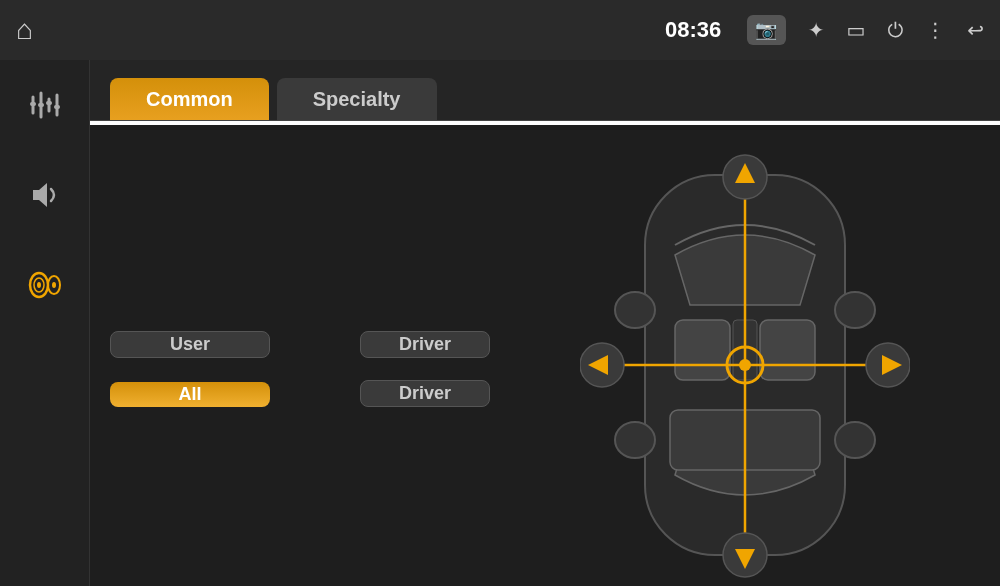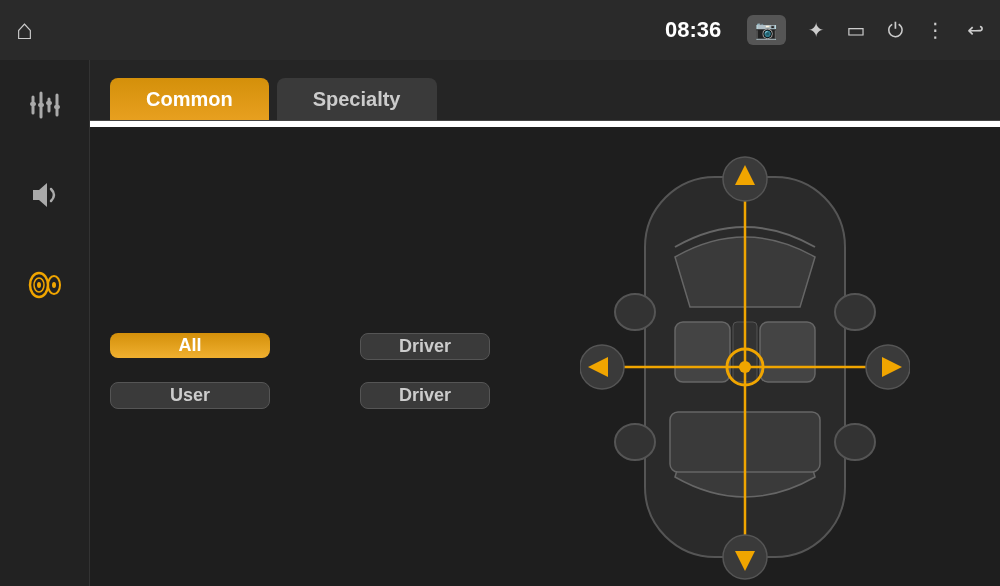--- a/index.html
+++ b/index.html
@@ -96,21 +96,21 @@
       padding: 0;
     }
 
     
     .tab-bar {
       display: flex;
       align-items: flex-end;
       padding: 18px 24px 0 20px;
       gap: 8px;
       background: #252525;
-      border-bottom: 6px solid #ffffff;
+      border-bottom: 4px solid #ffffff;
       height: 72px;
       position: relative;
     }
     .tab-bar::after {
       content: '';
       position: absolute;
       bottom: 0; left: 0; right: 0;
       height: 1px;
       background: #444;
     }
@@ -258,22 +258,22 @@
   <div class="content-area">
 
     <div class="tab-bar">
       <button class="tab-btn active">Common</button>
       <button class="tab-btn inactive">Specialty</button>
     </div>
 
     <div class="controls-section">
 
       <div class="left-controls">
+        <button class="ctrl-btn normal">User</button>
         <button class="ctrl-btn active-all">All</button>
-        <button class="ctrl-btn normal">User</button>
       </div>
 
       <div class="right-buttons">
         <button class="ctrl-btn normal" style="min-width:130px; margin-left:40px;">Driver</button>
         <button class="ctrl-btn normal" style="min-width:130px; margin-left:40px;">Driver</button>
       </div>
 
       <div class="car-diagram">
         <div class="car-container">
           <svg class="car-svg" viewBox="0 0 330 440" xmlns="http://www.w3.org/2000/svg">

